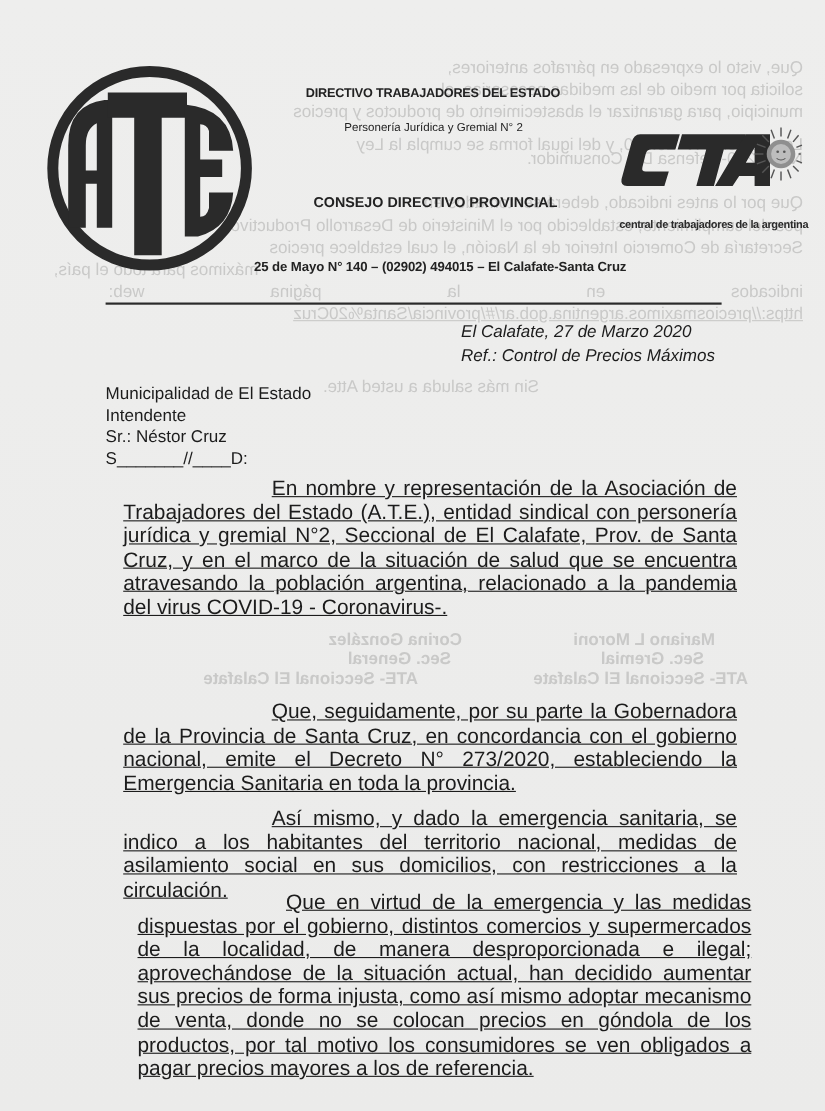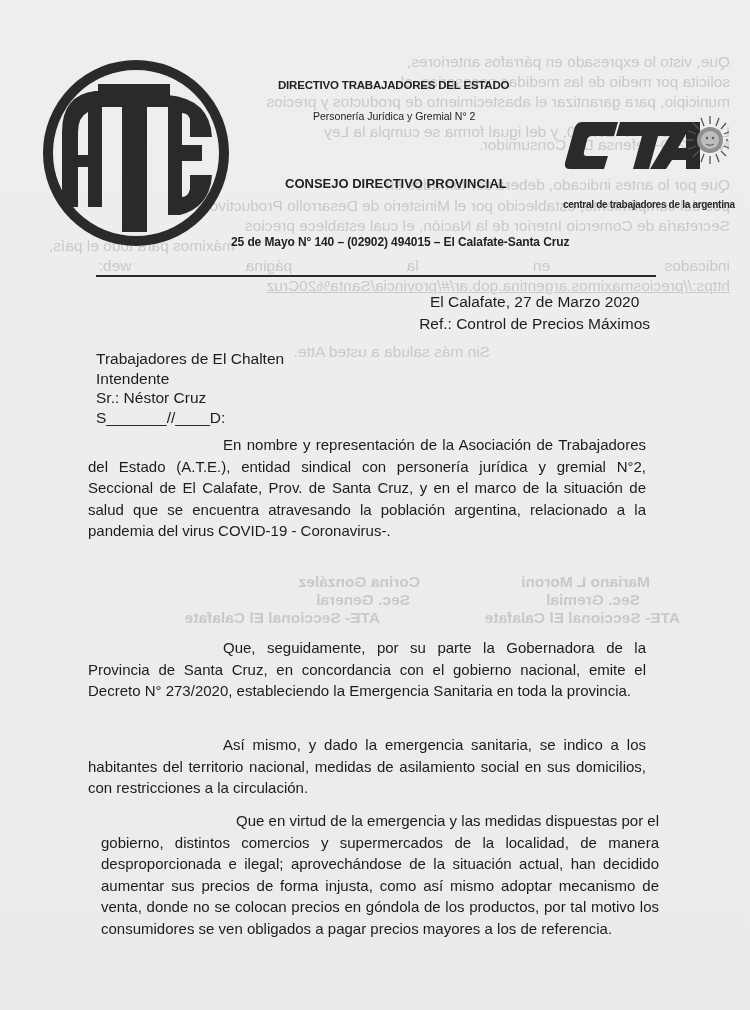--- a/index.html
+++ b/index.html
@@ -95,43 +95,45 @@
       color: #2b2b2b;
       letter-spacing: -0.3px;
       white-space: nowrap;
       margin-top: 28px;
     }
     
     .dateline {
       position: absolute;
       right: 100px;
       top: 291px;
-      text-align: center;
+      text-align: left;
       font-size: 15.5px;
       line-height: 22px;
+      font-style: italic;
     }
     .dateline div { white-space: nowrap; }
     
     .recipient {
       position: absolute;
       left: 96px;
       top: 349px;
       font-size: 15.5px;
       line-height: 19.5px;
     }
     .recipient div { white-space: nowrap; }
     
     .body-text {
       position: absolute;
-      left: 88px;
+      left: 112px;
       width: 558px;
-      font-size: 15px;
+      font-size: 19px;
       line-height: 21.6px;
       text-align: justify;
       text-align-last: left;
+      text-decoration: underline;
     }
     .body-text .indent {
       display: inline-block;
       width: 135px;
     }
     .p1 { top: 434px; }
     .p2 { top: 561px; }
     .p3 { top: 637px; }
     .p4 { top: 734px; }
     .p5 { top: 810px; margin-left: 13px; }
@@ -212,21 +214,21 @@
   <div class="cta-sub">central de trabajadores de la argentina</div>
 
   <div class="header-rule"></div>
 
   <div class="dateline">
     <div>El Calafate, 27 de Marzo 2020</div>
     <div>Ref.: Control de Precios Máximos</div>
   </div>
 
   <div class="recipient">
-    <div>Trabajadores de El Chalten</div>
+    <div>Municipalidad de El Estado</div>
     <div>Intendente</div>
     <div>Sr.: Néstor Cruz</div>
     <div>S_______//____D:</div>
   </div>
 
   <div class="body-text p1"><span class="indent"></span><span>En nombre y representación de la Asociación de Trabajadores del Estado (A.T.E.), entidad sindical con personería jurídica y gremial N°2, Seccional de El Calafate, Prov. de Santa Cruz, y en el marco de la situación de salud que se encuentra atravesando la población argentina, relacionado a la pandemia del virus COVID-19 - Coronavirus-.</span></div>
   <div class="body-text p3"><span class="indent"></span><span>Que, seguidamente, por su parte la Gobernadora de la Provincia de Santa Cruz, en concordancia con el gobierno nacional,  emite el Decreto N° 273/2020, estableciendo la Emergencia Sanitaria en toda la provincia.</span></div>
   <div class="body-text p4"><span class="indent"></span><span>Así mismo, y dado la emergencia sanitaria, se indico a los habitantes del territorio nacional, medidas de asilamiento social en sus domicilios, con restricciones a la circulación.</span></div>
   <div class="body-text p5"><span class="indent"></span><span>Que en virtud de la emergencia y las medidas dispuestas por el gobierno, distintos comercios y supermercados de la localidad, de manera desproporcionada e ilegal; aprovechándose de la situación actual, han decidido aumentar sus precios de forma injusta, como así mismo adoptar mecanismo de venta, donde no se colocan precios en góndola de los productos, por tal motivo los consumidores se ven obligados a pagar precios mayores a los de referencia.</span></div>
 

